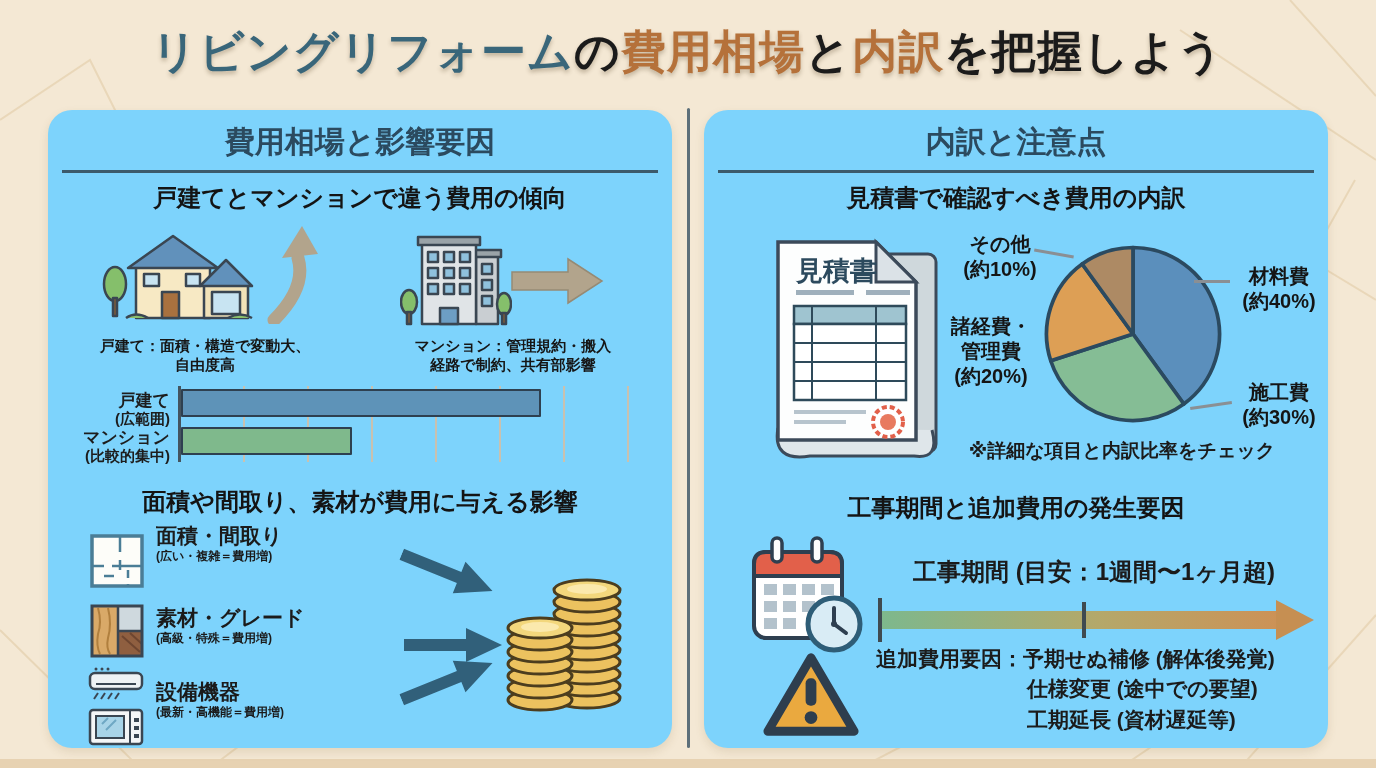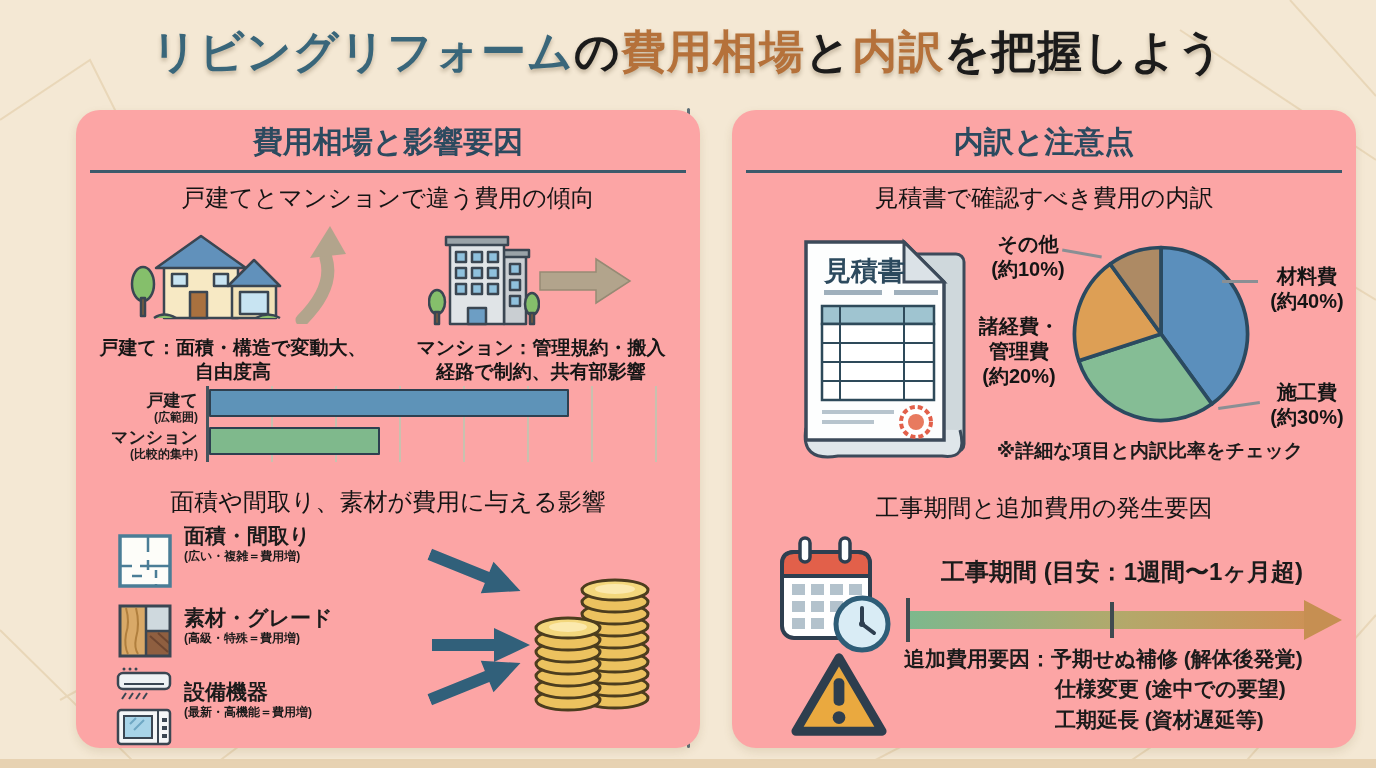--- a/index.html
+++ b/index.html
@@ -11,45 +11,44 @@
   }
   .bg-deco{position:absolute;inset:0;pointer-events:none;}
   .bottom-strip{position:absolute;left:0;right:0;bottom:0;height:9px;background:#e7d2b2;}
   .title{
     position:absolute;top:22px;left:0;right:0;text-align:center;
     font-size:45px;font-weight:800;letter-spacing:1px;white-space:nowrap;
     text-shadow:0 3px 4px rgba(80,60,30,.30);
   }
   .panel{
     position:absolute;top:110px;width:624px;height:638px;
-    background:#fca5a5;border-radius:24px;
+    background:#7dd3fc;border-radius:24px;
     box-shadow:0 4px 10px rgba(120,90,40,.14);
-    margin-left:28px;
   }
   .panel.left{left:48px;}
   .panel.right{left:704px;}
   .divider{position:absolute;left:687px;top:108px;width:3px;height:640px;background:#5d6f79;border-radius:2px;}
   .panel-header{
     position:absolute;top:12px;left:0;right:0;text-align:center;
     font-size:30px;font-weight:800;color:#2b4a5f;white-space:nowrap;
   }
   .panel-underline{position:absolute;top:60px;left:14px;right:14px;height:3px;background:#3c5a6b;}
   .sec-heading{
     position:absolute;left:0;right:0;text-align:center;
-    font-size:24px;font-weight:400;color:#141414;white-space:nowrap;
+    font-size:24px;font-weight:700;color:#141414;white-space:nowrap;
   }
   .caption{
-    position:absolute;text-align:center;font-size:19px;font-weight:700;
+    position:absolute;text-align:center;font-size:15px;font-weight:700;
     line-height:1.28;white-space:pre-line;color:#161616;
   }
   
   .chart{position:absolute;left:16px;top:276px;width:596px;height:76px;}
   .bar-label{position:absolute;left:0;width:106px;text-align:right;line-height:1.1;color:#1d1d1d;}
   .bar-label .main{font-size:17px;font-weight:800;}
-  .bar-label .sub{font-size:12px;font-weight:700;}
+  .bar-label .sub{font-size:15px;font-weight:700;}
   .bar-track{
     position:absolute;left:114px;top:0;width:450px;height:76px;
     border-left:3px solid #44545e;
     background:repeating-linear-gradient(to right,transparent 0,transparent 62px,#c9c1af 62px,#c9c1af 64px);
   }
   .bar{position:absolute;left:0;height:28px;border:2.5px solid #2e4050;box-sizing:border-box;border-radius:1px;}
   .bar.b0{top:3px;}
   .bar.b1{top:41px;}
   
   .item-text{position:absolute;left:108px;width:260px;line-height:1.3;}

